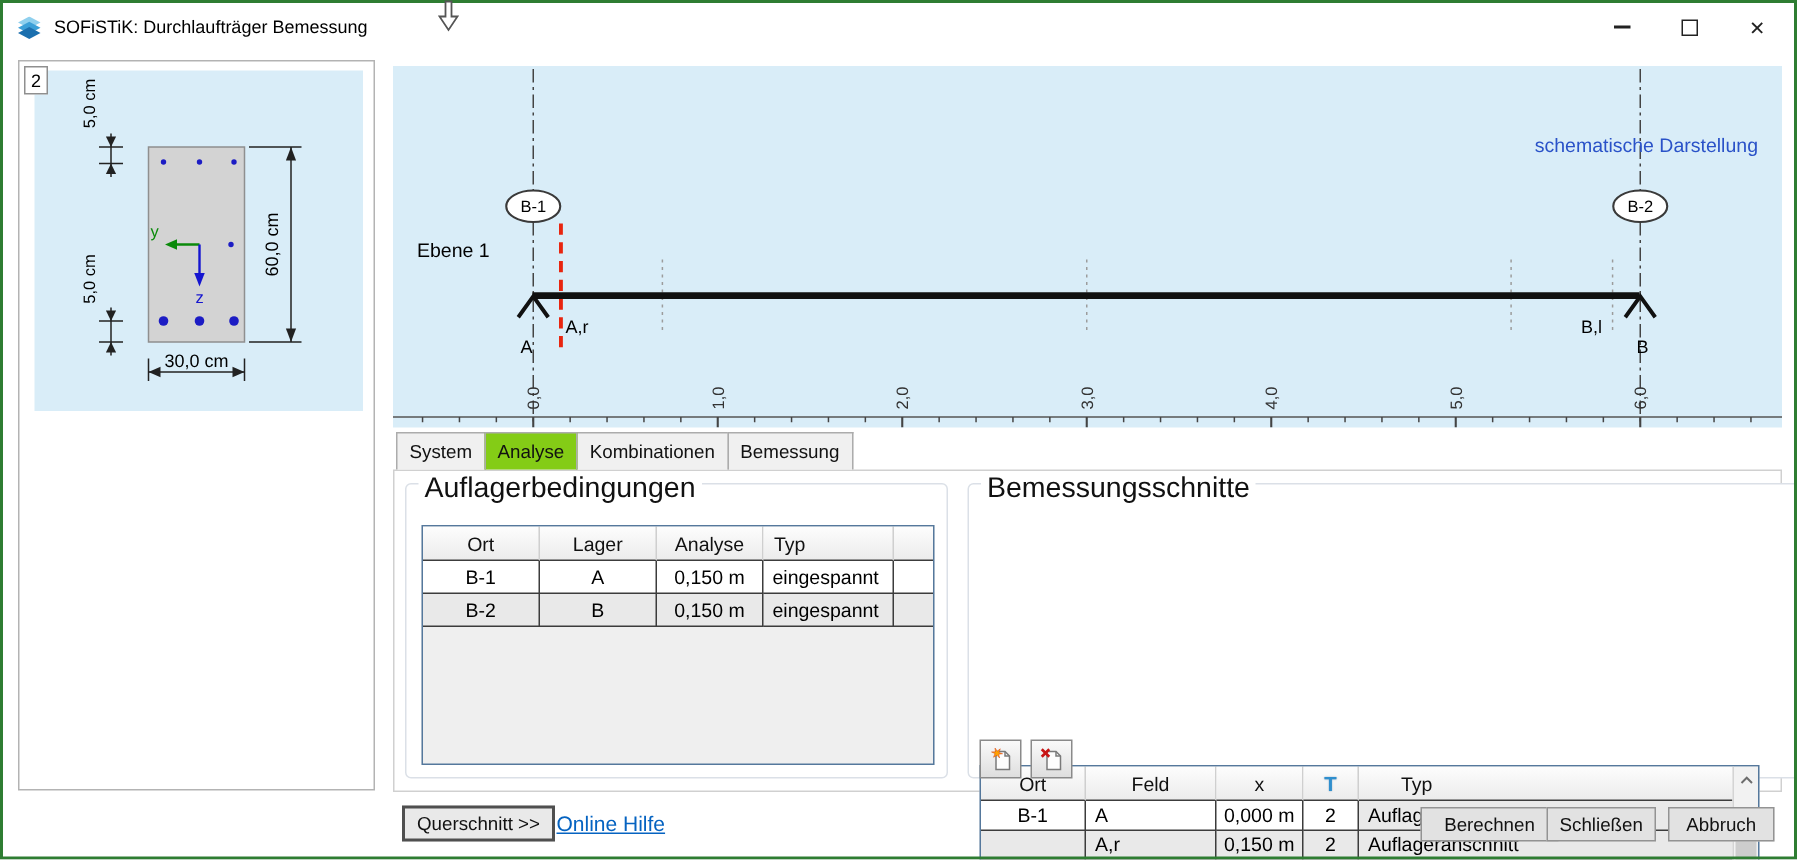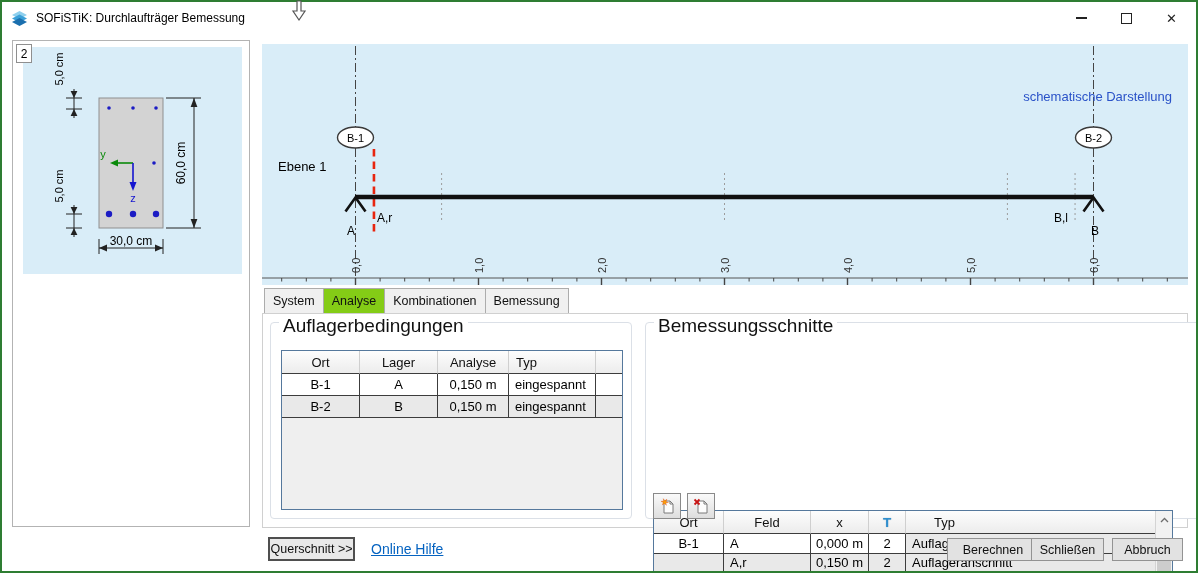--- a/index.html
+++ b/index.html
@@ -352,21 +352,21 @@
     </div>
     <div class="btn-icon">
       <svg width="17" height="17" viewBox="0 0 17 17">
         <path d="M5 3 L11 3 L14 6 L14 15 L5 15 Z" fill="#fdfdfd" stroke="#7a7a7a"></path>
         <path d="M11 3 L11 6 L14 6" fill="none" stroke="#7a7a7a"></path>
         <path d="M1.5 1.5 L6.5 6.5 M6.5 1.5 L1.5 6.5" stroke="#c81414" stroke-width="1.8"></path>
       </svg>
     </div>
   </div>
 
-  <div class="btn default" style="left:268px;top:537px;width:87px;height:24px;">
+  <div class="btn default" style="left:268px;top:537px;width:102px;height:24px;">
       <span>Querschnitt &gt;&gt;</span>
     </div>
   <a class="link" style="left:371px;top:541px;">Online Hilfe</a>
   <div class="btn" style="left:947px;top:538px;width:92px;height:23px;">
       <span>Berechnen</span>
     </div>
   <div class="btn" style="left:1031px;top:538px;width:73px;height:23px;">
       <span>Schließen</span>
     </div>
   <div class="btn" style="left:1112px;top:538px;width:71px;height:23px;">

